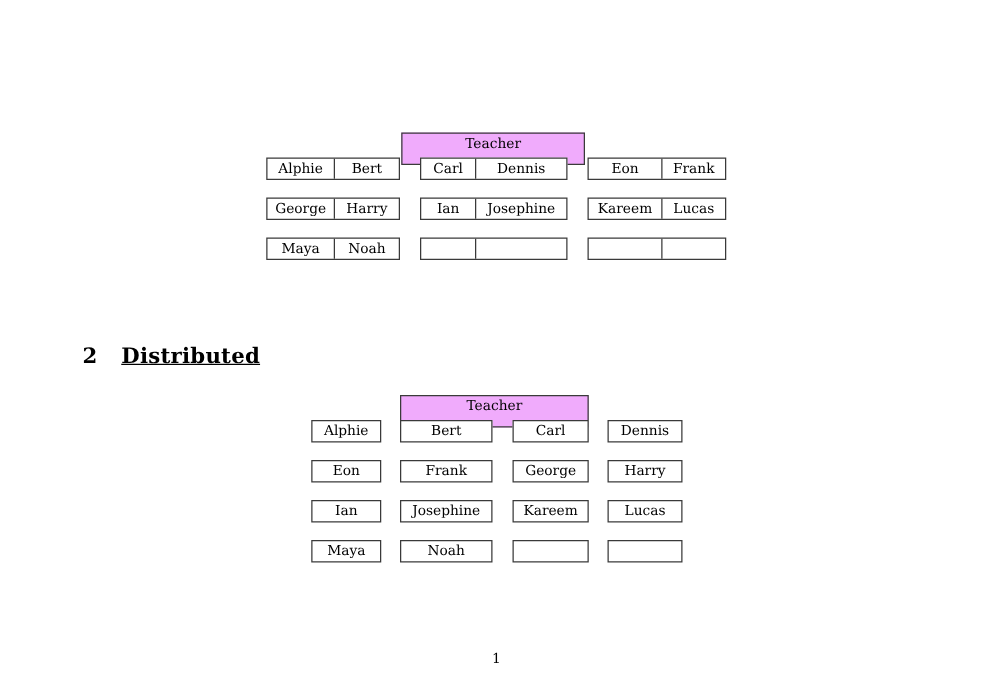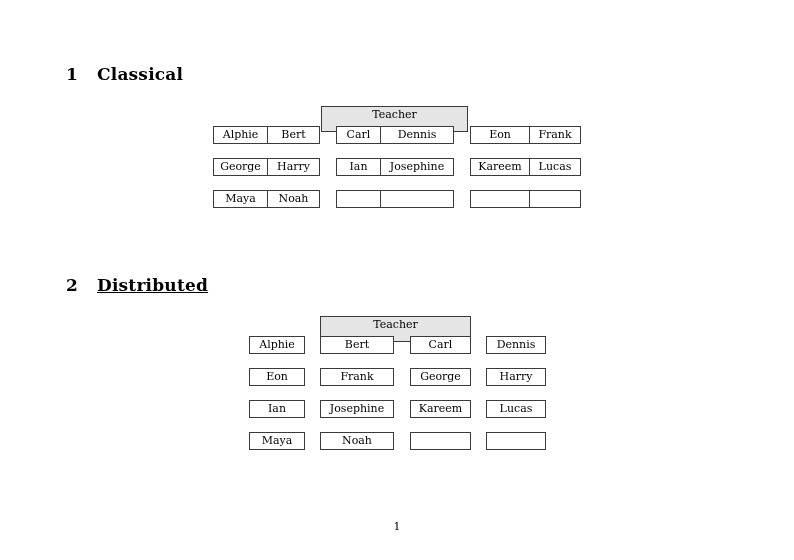--- a/index.html
+++ b/index.html
@@ -50,21 +50,21 @@
     height: 20px;
   }
   .teacher-box {
     position: absolute;
     height: 26px;
     border: 1px solid #3a3a3a;
     box-sizing: border-box;
     font-size: 11px;
     line-height: 16px;
     text-align: center;
-    background: #e5e5e5;
+    background: #f0abfc;
   }
   .diag-classical .teacher-box {
     left: 321px;
     width: 147px;
   }
   .diag-distributed .teacher-box {
     left: 320px;
     width: 151px;
   }
 
@@ -136,23 +136,20 @@
     right: 0;
     text-align: center;
     font-size: 11px;
   }
 </style>
 </head>
 <body>
 
 <div class="page">
 
-  <div class="section-heading sec1">
-    <span class="sec-num">1</span><span>Classical</span>
-  </div>
 
   <div class="diagram diag-classical">
 
     <div class="teacher-row">
       <div class="teacher-box">Teacher</div>
     </div>
 
     <div class="cl-row">
       <div class="cl-group cl-g0">
         <div class="cl-cell first">Alphie</div>

